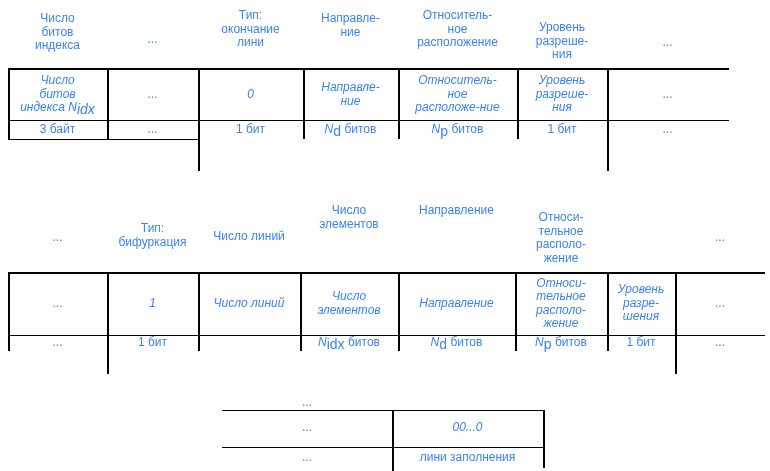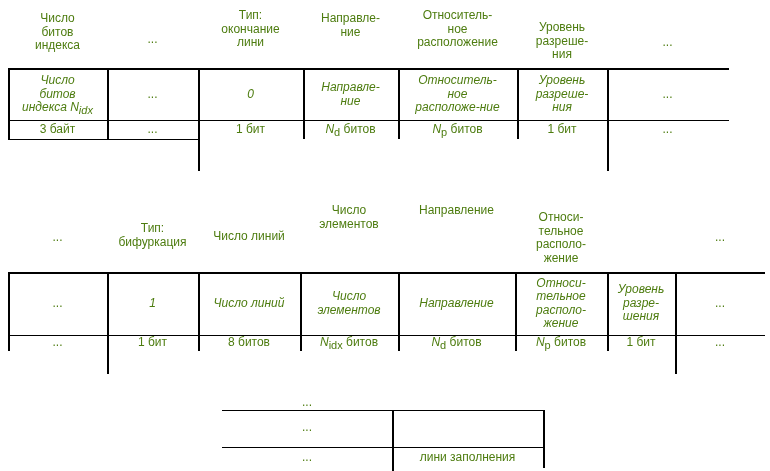--- a/index.html
+++ b/index.html
@@ -1,30 +1,30 @@
 <!DOCTYPE html>
 <html><head>
 <meta charset="utf-8">
 <style>
   html,body{margin:0;padding:0;background:#ffffff;}
   #page{
     position:relative;width:770px;height:471px;background:#ffffff;
-    font-family:"Liberation Sans", sans-serif;color:#4d7c0f;overflow:hidden;
+    font-family:"Liberation Sans", sans-serif;color:#3b82f6;overflow:hidden;
   }
   .hcell{
     position:absolute;text-align:center;white-space:pre-line;
     font-size:12px;line-height:13.5px;
   }
   .cell{
     position:absolute;display:flex;align-items:center;justify-content:center;
     text-align:center;font-size:12px;line-height:13.5px;
   }
   .cell .txt{white-space:pre-line;}
   .it{font-style:italic;}
-  sub{font-size:11px;line-height:0;}
+  sub{font-size:14px;line-height:0;}
   .hl{position:absolute;background:#000000;height:1.6px;}
   .vl{position:absolute;background:#000000;width:1.5px;}
   .cap{font-size:12.5px;line-height:14.5px;}
 </style>
 </head>
 <body>
 
 <div id="page">
 
   <div class="hcell" style="left:8px;width:99px;top:12px">Число
@@ -150,23 +150,20 @@
   <div class="cell" style="left:675px;width:90px;top:273px;height:61px">
       <span class="txt">...</span>
     </div>
 
   <div class="cell" style="left:8px;width:99px;top:335px;height:16px">
       <span class="txt">...</span>
     </div>
   <div class="cell" style="left:107px;width:91px;top:335px;height:16px">
       <span class="txt">1 бит</span>
     </div>
-  <div class="cell" style="left:198px;width:102px;top:335px;height:16px">
-      <span class="txt">8 битов</span>
-    </div>
   <div class="cell" style="left:300px;width:98px;top:335px;height:16px">
     <span class="txt"><span class="it">N</span><sub>idx</sub><span> битов</span></span>
   </div>
   <div class="cell" style="left:398px;width:117px;top:335px;height:16px">
     <span class="txt"><span class="it">N</span><sub>d</sub><span> битов</span></span>
   </div>
   <div class="cell" style="left:515px;width:92px;top:335px;height:16px">
     <span class="txt"><span class="it">N</span><sub>p</sub><span> битов</span></span>
   </div>
   <div class="cell" style="left:607px;width:68px;top:335px;height:16px">
@@ -186,20 +183,23 @@
   <div class="vl" style="left:398px;top:272px;height:79px"></div>
   <div class="vl" style="left:515px;top:272px;height:79px"></div>
   <div class="vl" style="left:607px;top:272px;height:79px"></div>
   <div class="vl" style="left:675px;top:272px;height:102px"></div>
 
   <div class="hcell" style="left:222px;width:170px;top:396px">...</div>
 
   <div class="cell" style="left:222px;width:170px;top:410px;height:36px">
       <span class="txt">...</span>
     </div>
+  <div class="cell it" style="left:392px;width:151px;top:410px;height:36px">
+      <span class="txt">00...0</span>
+    </div>
 
   <div class="cell" style="left:222px;width:170px;top:447px;height:22px">
       <span class="txt">...</span>
     </div>
   <div class="cell" style="left:392px;width:151px;top:447px;height:22px">
       <span class="txt">лини заполнения</span>
     </div>
 
   <div class="hl" style="left:222px;top:409.5px;width:321px"></div>
   <div class="hl" style="left:222px;top:446.5px;width:321px"></div>

